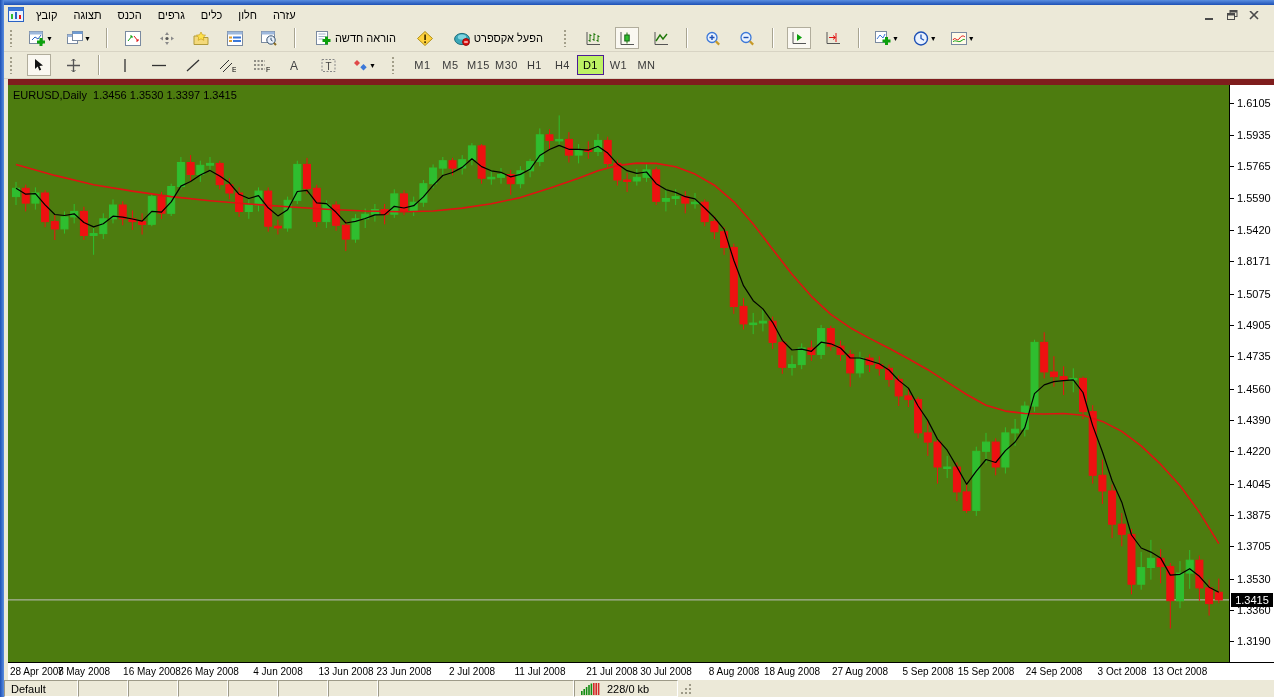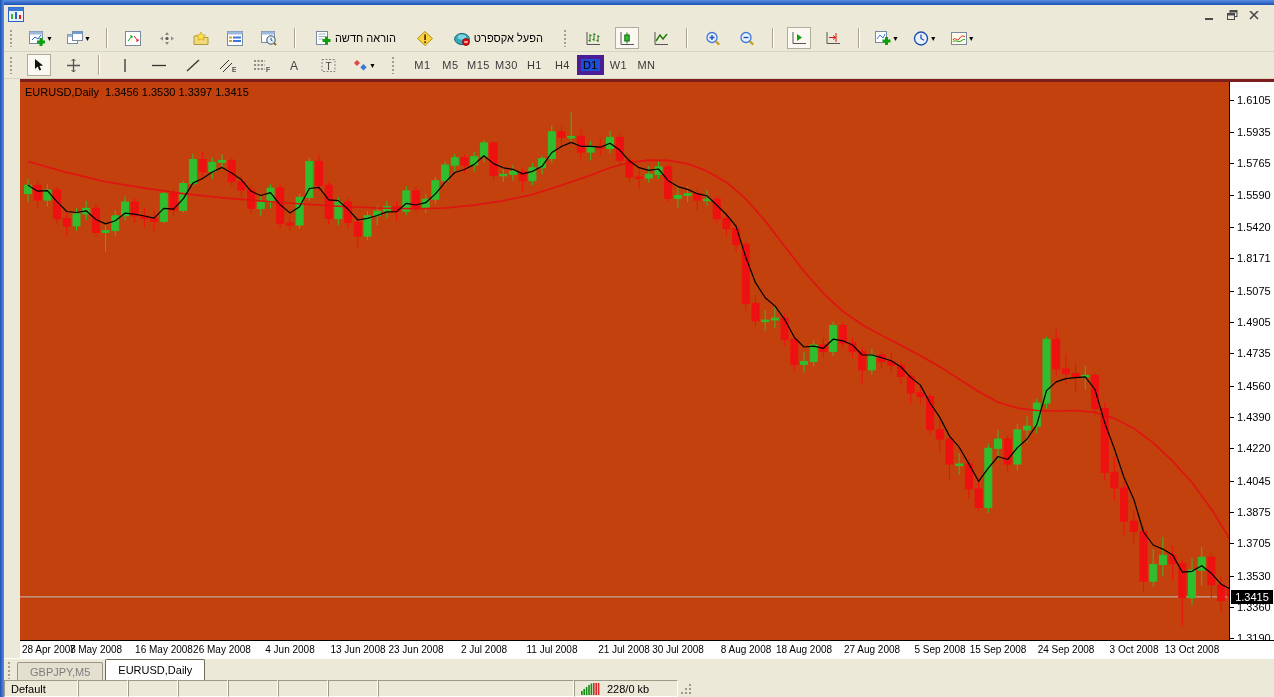--- a/index.html
+++ b/index.html
@@ -26,25 +26,25 @@
   .tsep { width:2px; height:20px; margin:0 3px;
           border-left:1px solid #a8a490; border-right:1px solid #fff; }
   .tbtn { height:22px; min-width:24px; padding:0 1px; display:flex; align-items:center;
           justify-content:center; border:1px solid transparent; gap:1px; }
   .tbtn.active { background:#faf8f1; border:1px solid #b1ad9c; }
   .tbtn .dd { font-size:7px; color:#000; line-height:1; }
   .labelbtn { height:22px; display:flex; align-items:center; gap:4px; padding:0 6px;
               border:1px solid transparent; }
   .tf-btn { min-width:27px; height:20px; display:flex; align-items:center; justify-content:center;
             color:#3a3a3a; border:1px solid transparent; letter-spacing:0.5px; }
-  .tf-btn.active { background:#1d4ed8; border:4px solid #4c1d95; color:#000; }
+  .tf-btn.active { background:#bef264; border:1px solid #4c1d95; color:#000; }
 
   
-  .chart-wrap { position:relative; margin-left:20px; flex:1; background:#c2410c;
-                border-top:3px solid #7f1d1d; }
+  .chart-wrap { position:relative; margin-left:8px; flex:1; background:#4d7c0f;
+                border-top:6px solid #7f1d1d; }
   #plot-svg { position:absolute; left:0; top:0; }
   .chart-title { position:absolute; left:5px; top:4px; font-size:11px; white-space:pre; z-index:5; }
   .price-axis { position:absolute; top:0; right:0; bottom:18px; width:45px; background:#fff;
                 border-left:1px solid #000; z-index:4; }
   .ytick-label { position:absolute; left:7px; font-size:11px; }
   .ytick-mark { position:absolute; left:0; width:4px; height:1px; background:#000; }
   .price-badge { position:absolute; left:1px; width:42px; height:14px; background:#000; color:#fff;
                  font-size:11px; display:flex; align-items:center; justify-content:center; z-index:6; }
   .date-axis { position:absolute; left:0; right:0; bottom:0; height:18px; background:#fff;
                border-top:1px solid #000; z-index:4; }
@@ -76,20 +76,29 @@
   <div class="row menubar">
     <span style="margin-right:4px;">
       <svg width="16" height="15">
           <rect x="0.5" y="0.5" width="15" height="14" fill="#eaf2fd" stroke="#2a62c4"></rect>
           <rect x="0.5" y="0.5" width="15" height="3.5" fill="#3c78d8"></rect>
           <rect x="3" y="7" width="2" height="5" fill="#2fbe2f"></rect>
           <rect x="7" y="5" width="2" height="7" fill="#2a62c4"></rect>
           <rect x="11" y="8" width="2" height="4" fill="#ee1111"></rect>
         </svg>
     </span>
+    <span id="menu-items" style="display:flex;">
+        <span class="menu-item" dir="rtl">קובץ</span>
+        <span class="menu-item" dir="rtl">תצוגה</span>
+        <span class="menu-item" dir="rtl">הכנס</span>
+        <span class="menu-item" dir="rtl">גרפים</span>
+        <span class="menu-item" dir="rtl">כלים</span>
+        <span class="menu-item" dir="rtl">חלון</span>
+        <span class="menu-item" dir="rtl">עזרה</span>
+      </span>
     <span class="win-controls">
       <span class="wc">
           <svg width="10" height="9">
             <rect x="0" y="7" width="8" height="2" fill="#4a4a4a"></rect>
           </svg>
         </span>
       <span class="wc">
           <svg width="11" height="10">
             <rect x="3" y="0.5" width="7" height="6" fill="none" stroke="#4a4a4a"></rect>
             <rect x="3" y="0.5" width="7" height="2" fill="#4a4a4a"></rect>
@@ -667,29 +676,20 @@
         <div class="xtick-label" style="left: 784px; transform: translateX(-50%);">18 Aug 2008</div>
         <div class="xtick-label" style="left: 852px; transform: translateX(-50%);">27 Aug 2008</div>
         <div class="xtick-label" style="left: 920px; transform: translateX(-50%);">5 Sep 2008</div>
         <div class="xtick-label" style="left: 978px; transform: translateX(-50%);">15 Sep 2008</div>
         <div class="xtick-label" style="left: 1046px; transform: translateX(-50%);">24 Sep 2008</div>
         <div class="xtick-label" style="left: 1114px; transform: translateX(-50%);">3 Oct 2008</div>
         <div class="xtick-label" style="left: 1172px; transform: translateX(-50%);">13 Oct 2008</div>
       </div>
   </div>
 
-  <div class="row tabbar">
-    <span class="grip" style="align-self:center;"></span>
-    <span class="tab inactive">
-      <span>GBPJPY,M5</span>
-    </span>
-    <span class="tab active">
-      <span>EURUSD,Daily</span>
-    </span>
-  </div>
 
   <div class="row statusbar">
     <span class="pane" style="width:74px; flex:none;">Default</span>
     <span class="pane small"></span>
     <span class="pane small"></span>
     <span class="pane small"></span>
     <span class="pane small"></span>
     <span class="pane small"></span>
     <span class="pane small"></span>
     <span class="pane" style="width:196px; flex:none;"></span>

